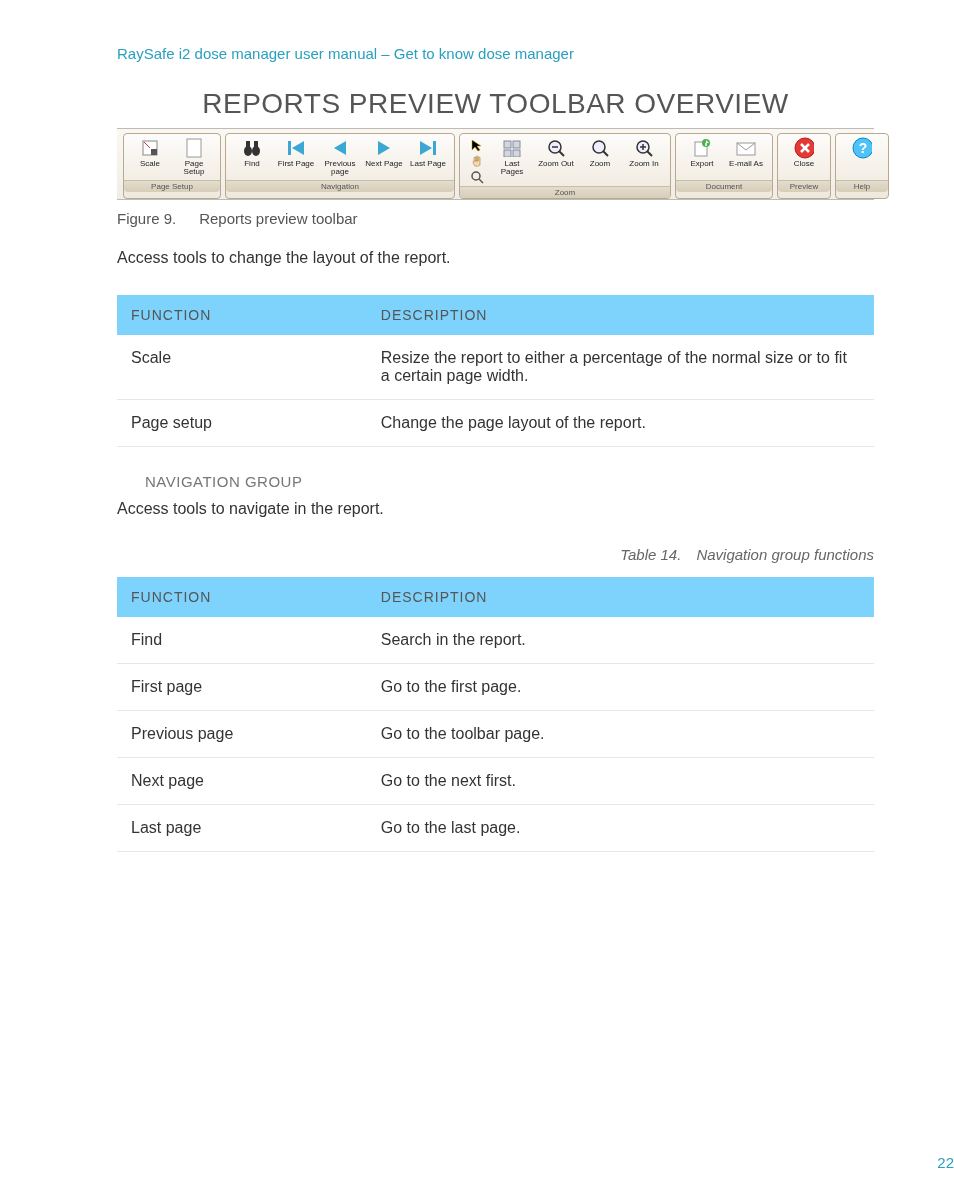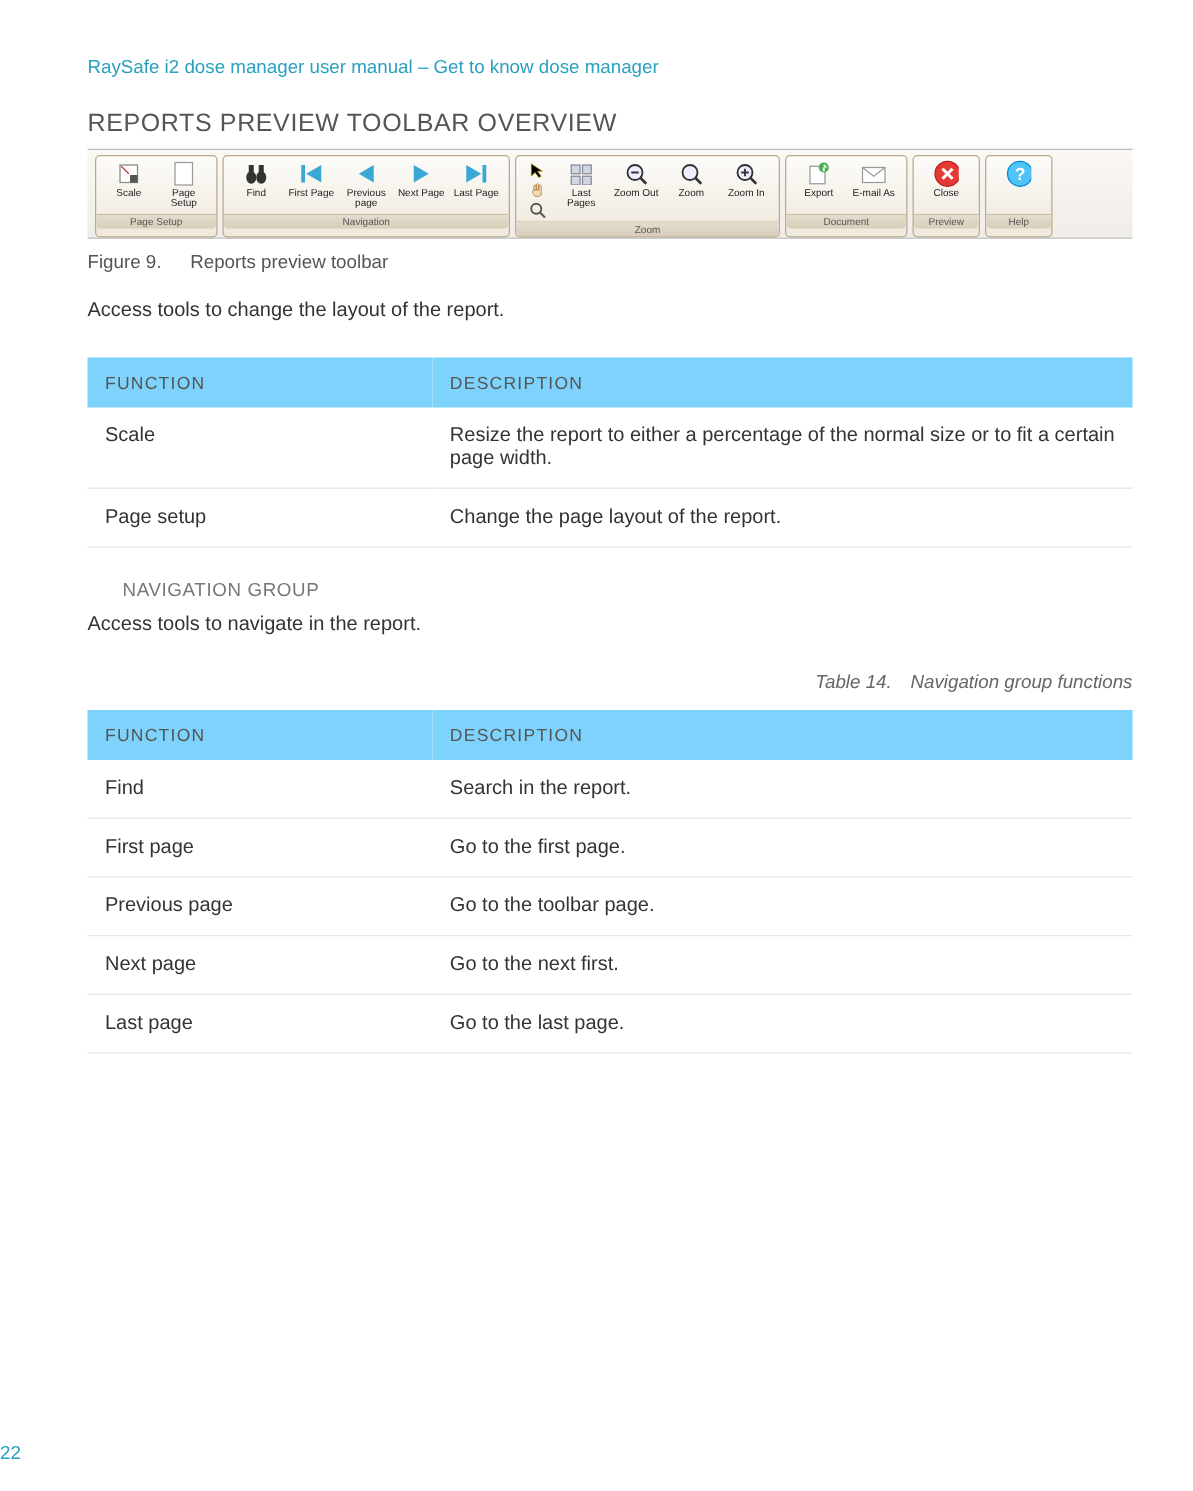--- a/index.html
+++ b/index.html
@@ -4,37 +4,39 @@
 <style>
   body {
     margin: 0;
     padding: 0;
     font-family: "Helvetica Neue", Arial, sans-serif;
     background: #fff;
     color: #333;
     width: 954px;
   }
   .page {
-    padding: 45px 48px 20px 70px;
+    padding: 45px 80px 20px 70px;
     box-sizing: border-box;
     min-height: 1193px;
     position: relative;
+    margin-left: 47px;
   }
   .breadcrumb {
     color: #2aa0bf;
     font-size: 15px;
     font-weight: 300;
     margin-bottom: 26px;
   }
   h1.section-title {
-    font-size: 20px;
+    font-size: 28px;
     font-weight: 300;
     color: #555;
     margin: 0 0 8px 0;
     letter-spacing: 0.5px;
+    text-align: center;
   }
 
   
   .toolbar-figure {
     border-top: 1px solid #bbb;
     border-bottom: 1px solid #bbb;
     background: linear-gradient(#fbf7f2, #f0ece7);
     padding: 4px 6px 0 6px;
   }
   .toolbar-row {
@@ -158,21 +160,21 @@
     color: #333;
     vertical-align: top;
   }
   table.func-table .col-func { width: 33%; }
 
   .page-number {
     position: absolute;
     bottom: 22px;
     left: 0;
     right: 0;
-    text-align: left;
+    text-align: right;
     color: #2aa0bf;
     font-size: 15px;
     font-weight: 300;
   }
 </style>
 </head>
 <body>
 
 <div class="page">
 

